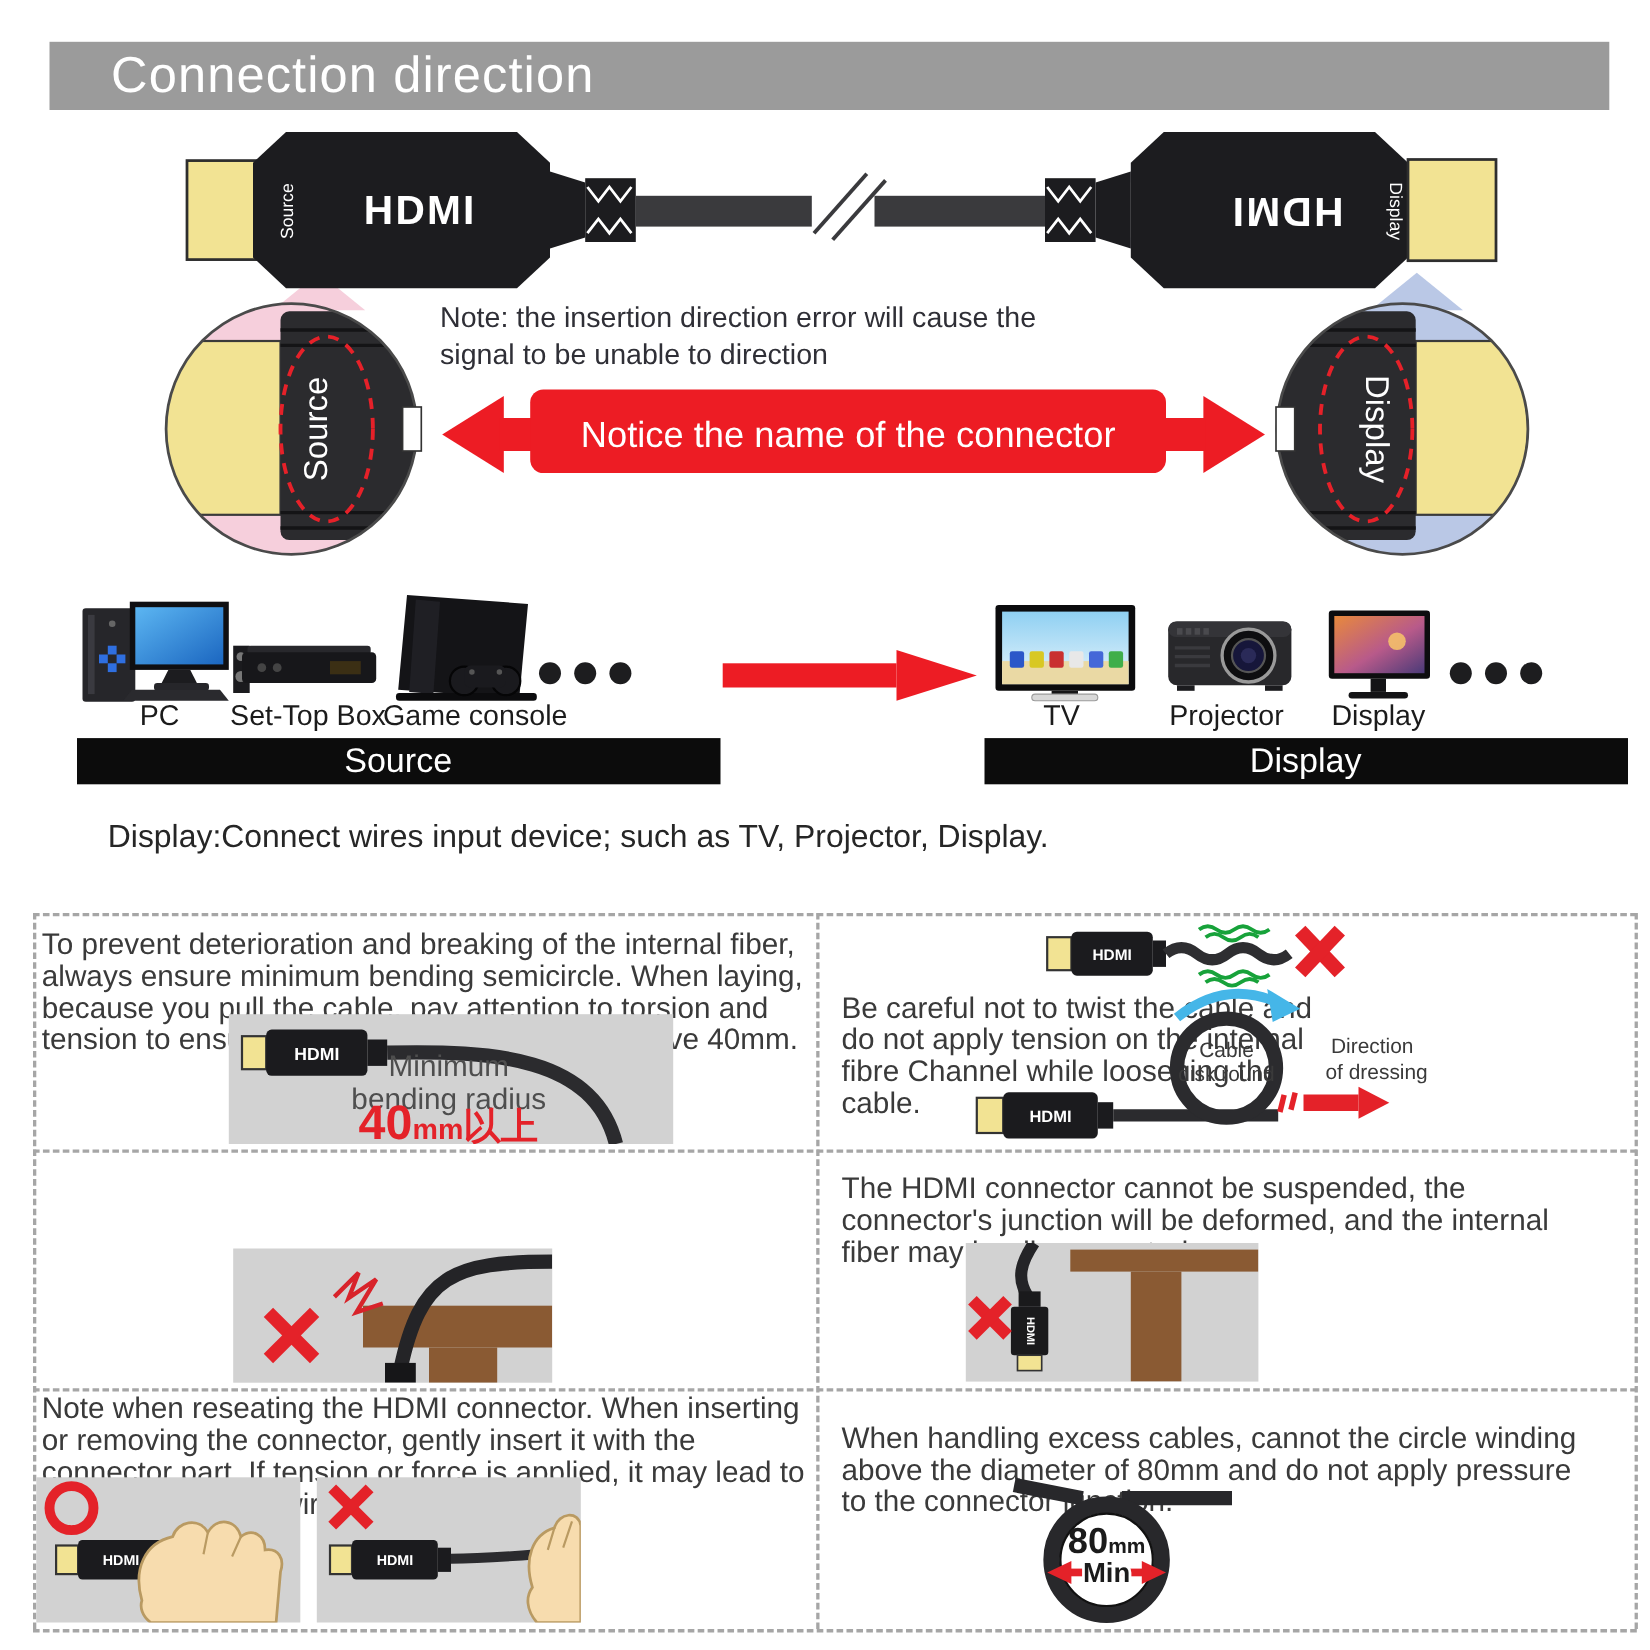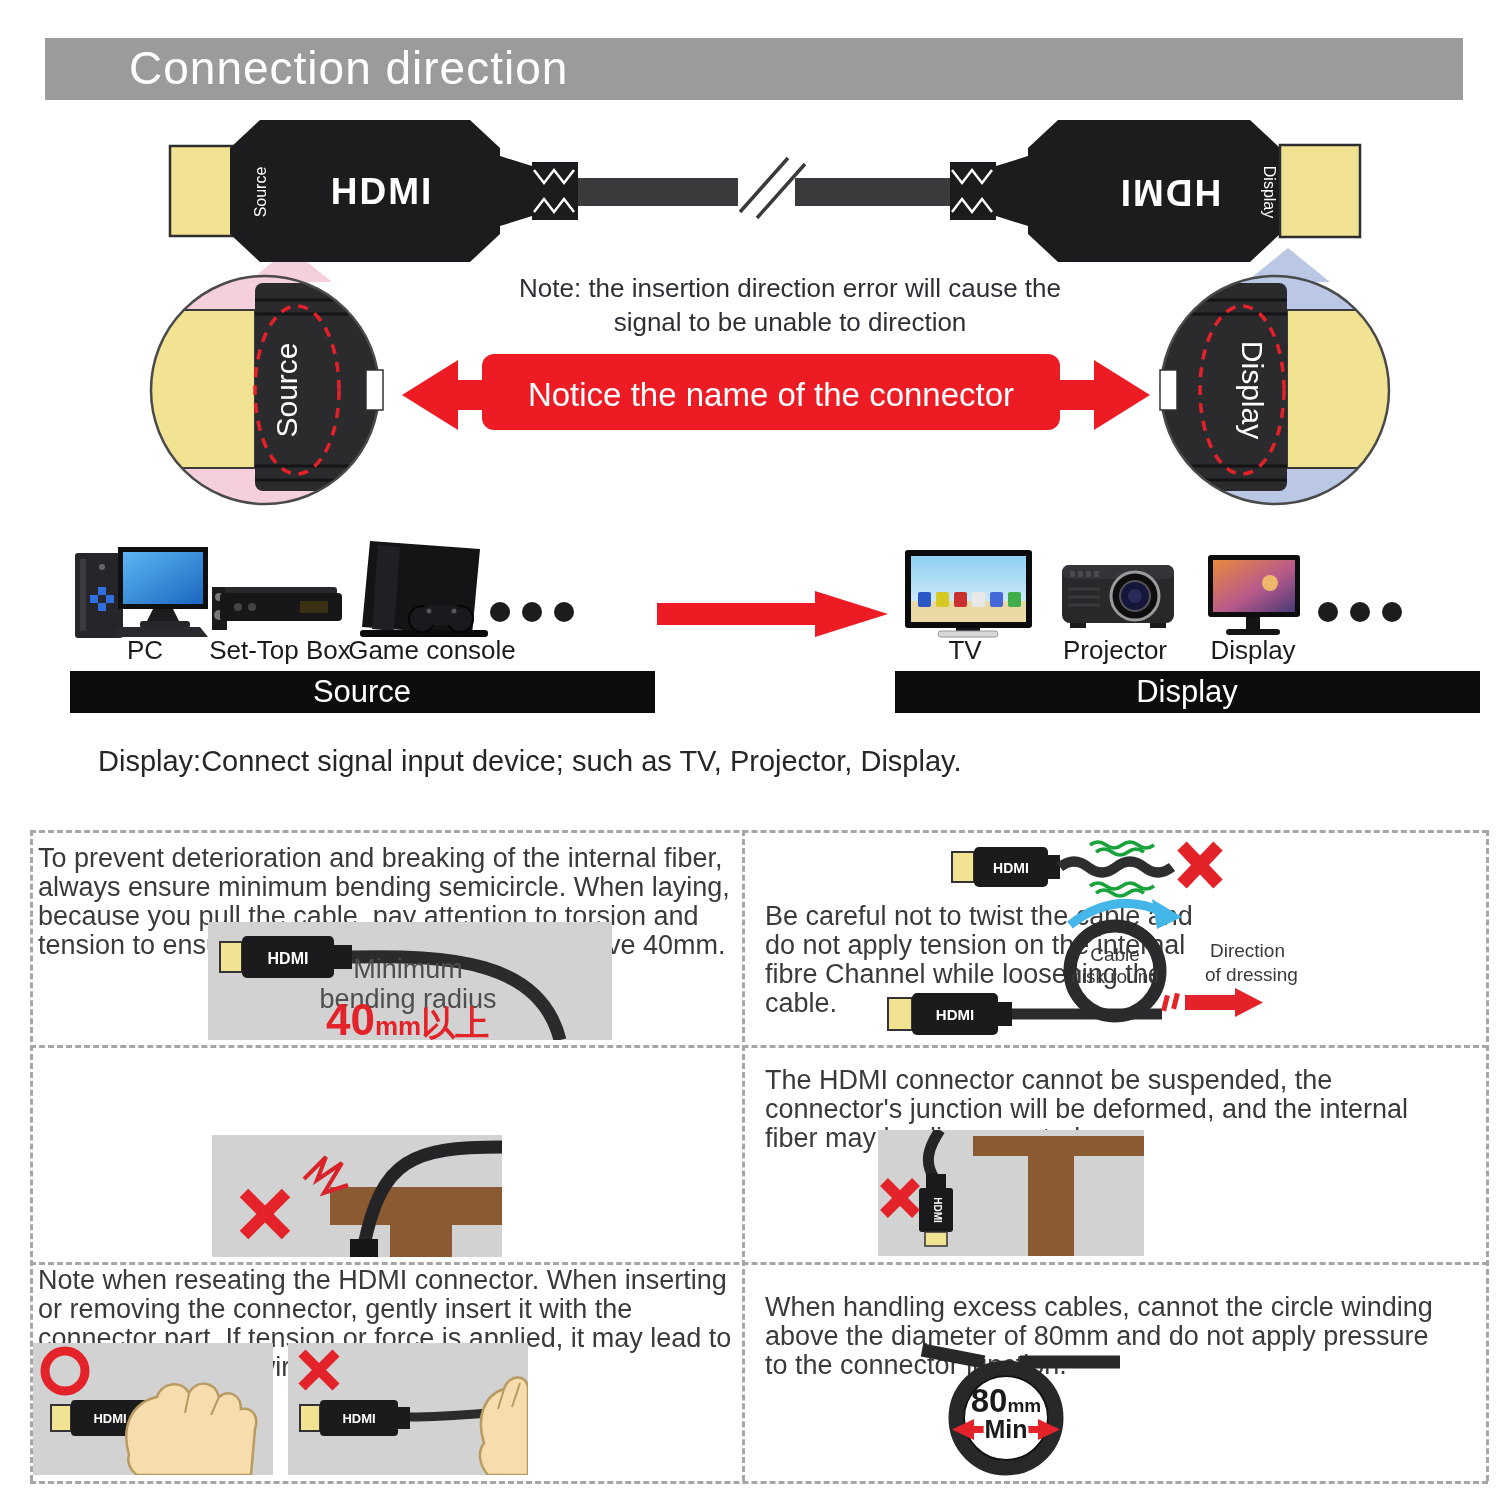--- a/index.html
+++ b/index.html
@@ -2,22 +2,22 @@
 <html><head>
 <meta charset="utf-8">
 <style>
   *{margin:0;padding:0;box-sizing:border-box}
   html,body{background:#fff}
   body{font-family:"Liberation Sans",sans-serif;color:#2b2b2b}
   #canvas{position:relative;width:1500px;height:1500px;background:#fff;overflow:hidden;margin:0 auto}
   .abs{position:absolute}
   svg{display:block;font-family:"Liberation Sans",sans-serif}
   .titlebar{left:45px;top:38px;width:1418px;height:62px;background:#9b9b9b;color:#fff;
-            font-size:46px;line-height:60px;padding-left:84px;letter-spacing:1px}
-  .note{left:400px;top:271px;width:780px;text-align:center;font-size:26px;line-height:34px;
+            font-size:46px;line-height:60px;padding-left:56px;letter-spacing:1px}
+  .note{left:400px;top:271px;width:780px;text-align:left;font-size:26px;line-height:34px;
         color:#2f2f36;font-weight:500}
   .desc{left:98px;top:741px;width:1375px;font-size:29px;line-height:40px;color:#262626}
   .paneltext{font-size:27px;line-height:29px;color:#3a3a3a}
   .graybox{background:#d2d2d2}
   .dash-h{border-top:3px dashed #a6a6a6;height:0}
   .dash-v{border-left:3px dashed #a6a6a6;width:0}
 </style>
 </head>
 <body>
 
@@ -237,21 +237,21 @@
     <text x="1055" y="124" text-anchor="middle" font-size="26" fill="#1b1b1b">Projector</text>
     <text x="1193" y="124" text-anchor="middle" font-size="26" fill="#1b1b1b">Display</text>
 
     <rect x="10" y="136" width="585" height="42" fill="#0c0c0c"></rect>
     <text x="302" y="167" text-anchor="middle" font-size="31" fill="#fff">Source</text>
     <rect x="835" y="136" width="585" height="42" fill="#0c0c0c"></rect>
     <text x="1127" y="167" text-anchor="middle" font-size="31" fill="#fff">Display</text>
   </svg>
 
   <div class="abs desc">
-    <div>Display:Connect signal input device; such as TV, Projector, Display.</div>
+    <div>Display:Connect wires input device; such as TV, Projector, Display.</div>
   </div>
 
   <div class="abs dash-h" style="left:30px;top:830px;width:1458px"></div>
   <div class="abs dash-h" style="left:30px;top:1045px;width:1458px"></div>
   <div class="abs dash-h" style="left:30px;top:1262px;width:1458px"></div>
   <div class="abs dash-h" style="left:30px;top:1481px;width:1458px"></div>
   <div class="abs dash-v" style="left:30px;top:830px;height:651px"></div>
   <div class="abs dash-v" style="left:742px;top:830px;height:651px"></div>
   <div class="abs dash-v" style="left:1486px;top:830px;height:651px"></div>
 

